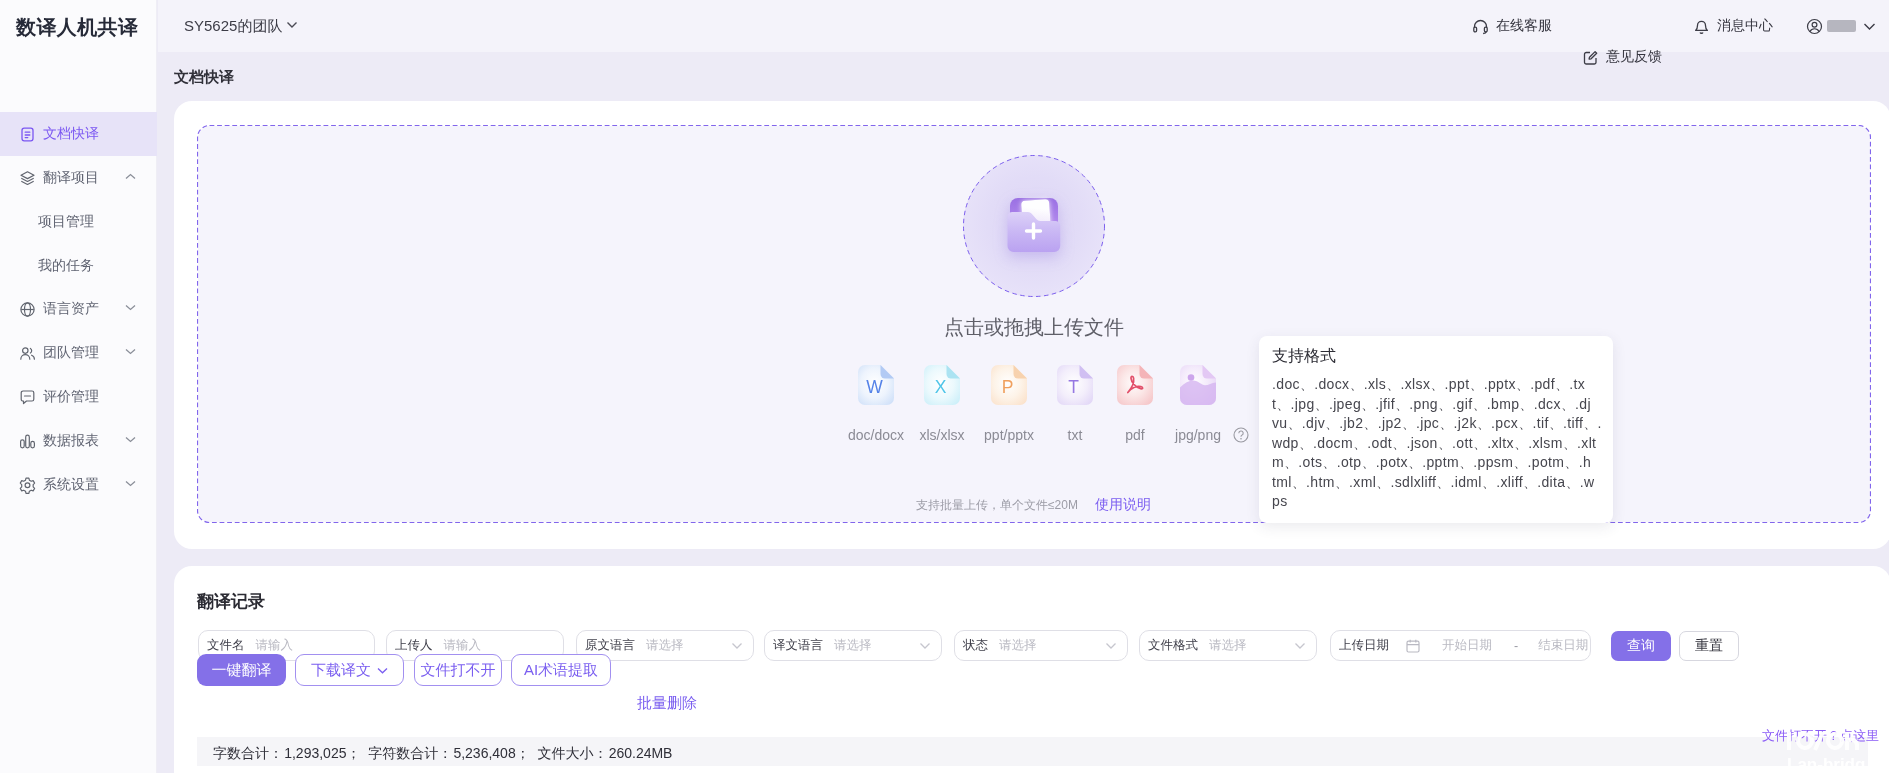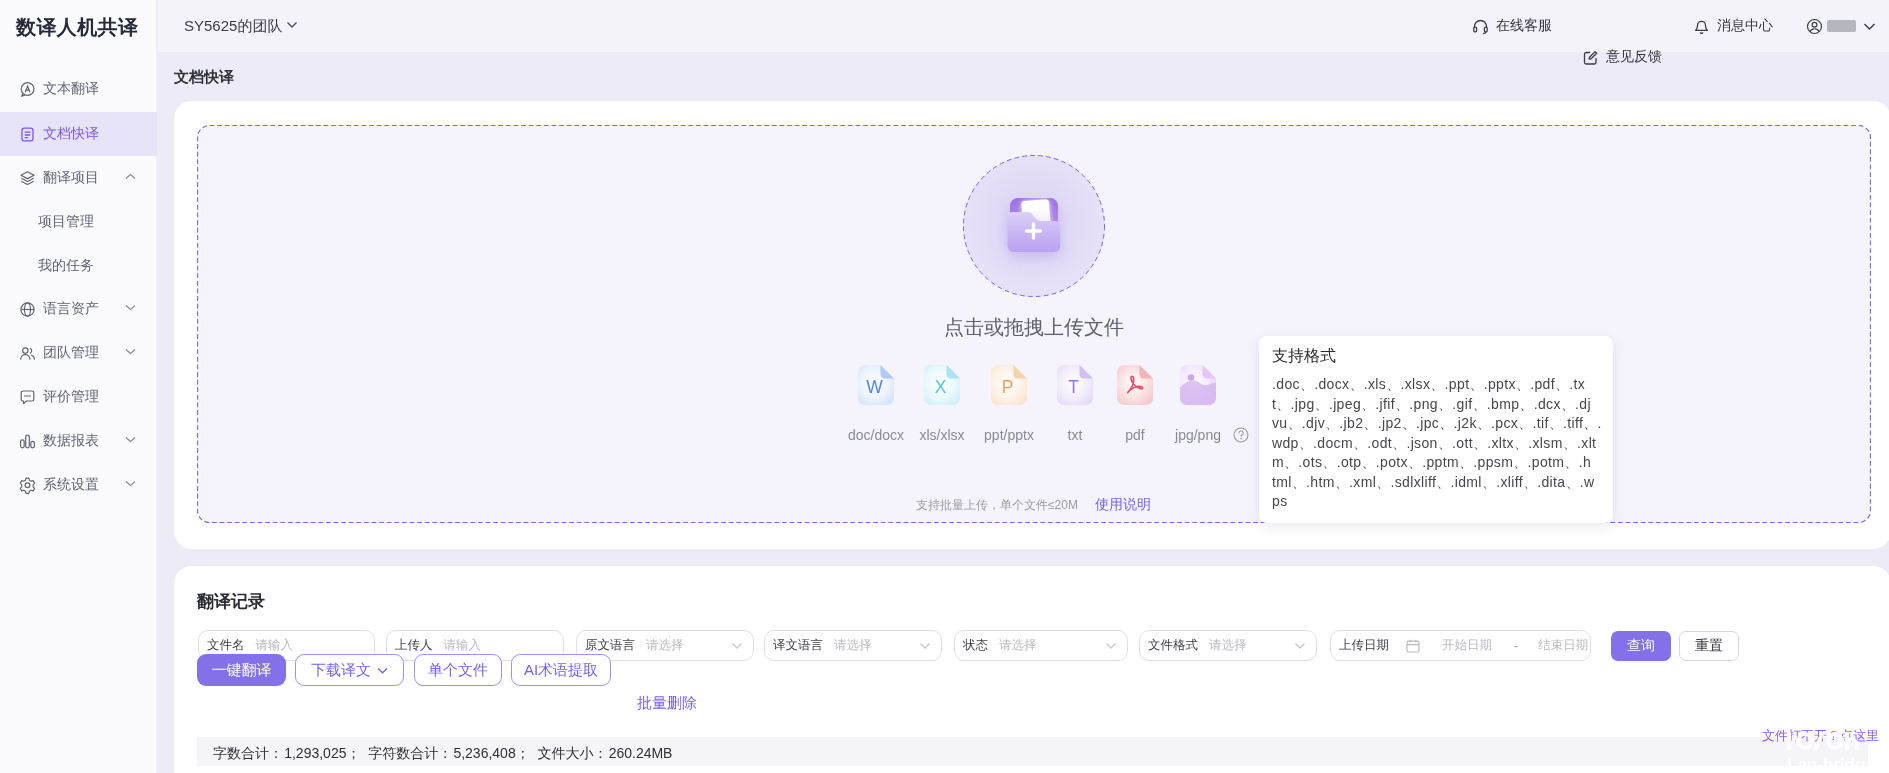--- a/index.html
+++ b/index.html
@@ -57,30 +57,20 @@
 #statsbar { position:absolute; left:197px; top:737px; width:1671px; height:29px; background:#f5f5f8; }
 #statstext { position:absolute; left:213px; top:745px; font-size:14px; color:#2f2f38; }
 #openhint { position:absolute; left:1762px; top:727px; font-size:13px; color:#8b5cf6; }
 
 #wm { position:absolute; left:1785px; top:730px; width:104px; height:43px; overflow:hidden; color:rgba(255,255,255,0.9); }
 </style>
 </head>
 <body>
 <div id="sidebar">
   <div id="logo">数译人机共译</div>
-  <div class="mi" style="top:67px">
-    <svg class="ic" viewBox="0 0 17 17">
-        <g fill="none" stroke="#61656f" stroke-width="1.2">
-          <circle cx="8.6" cy="8" r="6.4"></circle>
-          <path d="M3.9 12.8 L2.5 15.2 L5.8 14.1" stroke-linejoin="round"></path>
-          <path d="M6.4 10.8 L8.6 5.2 L10.8 10.8 M7.2 9.1 h2.8" stroke-linecap="round"></path>
-        </g>
-      </svg>
-    <span class="tx">文本翻译</span>
-  </div>
   <div class="mi act" style="top:112px">
     <svg class="ic" viewBox="0 0 17 17">
         <g fill="none" stroke="#7b57f2" stroke-width="1.3">
           <rect x="3" y="2.2" width="11" height="12.6" rx="2.2"></rect>
           <path d="M6.2 6.2 h4.6 M6.2 9 h4.6 M6.2 11.6 h2.6" stroke-linecap="round"></path>
         </g>
       </svg>
     <span class="tx">文档快译</span>
   </div>
   <div class="mi" style="top:156px">
@@ -378,21 +368,21 @@
   <span style="color:#9a9aa4; margin-left:14px;">-</span>
   <span class="ph" style="margin-left:12px">结束日期</span>
   </div>
 <div class="abs" style="left:1611px; top:631px; width:60px; height:30px; background:#8470e8; border-radius:7px; color:#fff; font-size:14px; display:flex; align-items:center; justify-content:center;">查询</div>
 <div class="abs" style="left:1679px; top:631px; width:60px; height:30px; background:#fff; border:1px solid #d7d7df; border-radius:7px; color:#34343e; font-size:14px; display:flex; align-items:center; justify-content:center;">重置</div>
 <div class="btn fill" style="left:197px; width:89px;">一键翻译</div>
 <div class="btn line" style="left:295px; width:109px;">下载译文
   <svg style="margin-left:6px" width="11" height="7" viewBox="0 0 11 7">
       <path d="M1 1.5 L5.5 5.8 L10 1.5" fill="none" stroke="#7a5ef0" stroke-width="1.3"></path>
     </svg></div>
-<div class="btn line" style="left:414px; width:88px;">单个文件</div>
+<div class="btn line" style="left:414px; width:88px;">文件打不开</div>
 <div class="btn line" style="left:511px; width:100px;">AI术语提取</div>
 <div class="abs" style="left:637px; top:694px; font-size:15px; color:#7a5ef0;">批量删除</div>
 <div id="statsbar"></div>
 <div id="statstext">字数合计： 1,293,025；&nbsp; 字符数合计： 5,236,408；&nbsp; 文件大小： 260.24MB</div>
 <div id="openhint">文件打不开？点这里</div>
 <div id="wm">
   <svg width="110" height="43" viewBox="0 0 110 43">
     <g fill="none" stroke="#ffffff" stroke-width="4" opacity="0.95">
       <path d="M4 2 V20"></path>
         <circle cx="20" cy="11" r="7"></circle>

